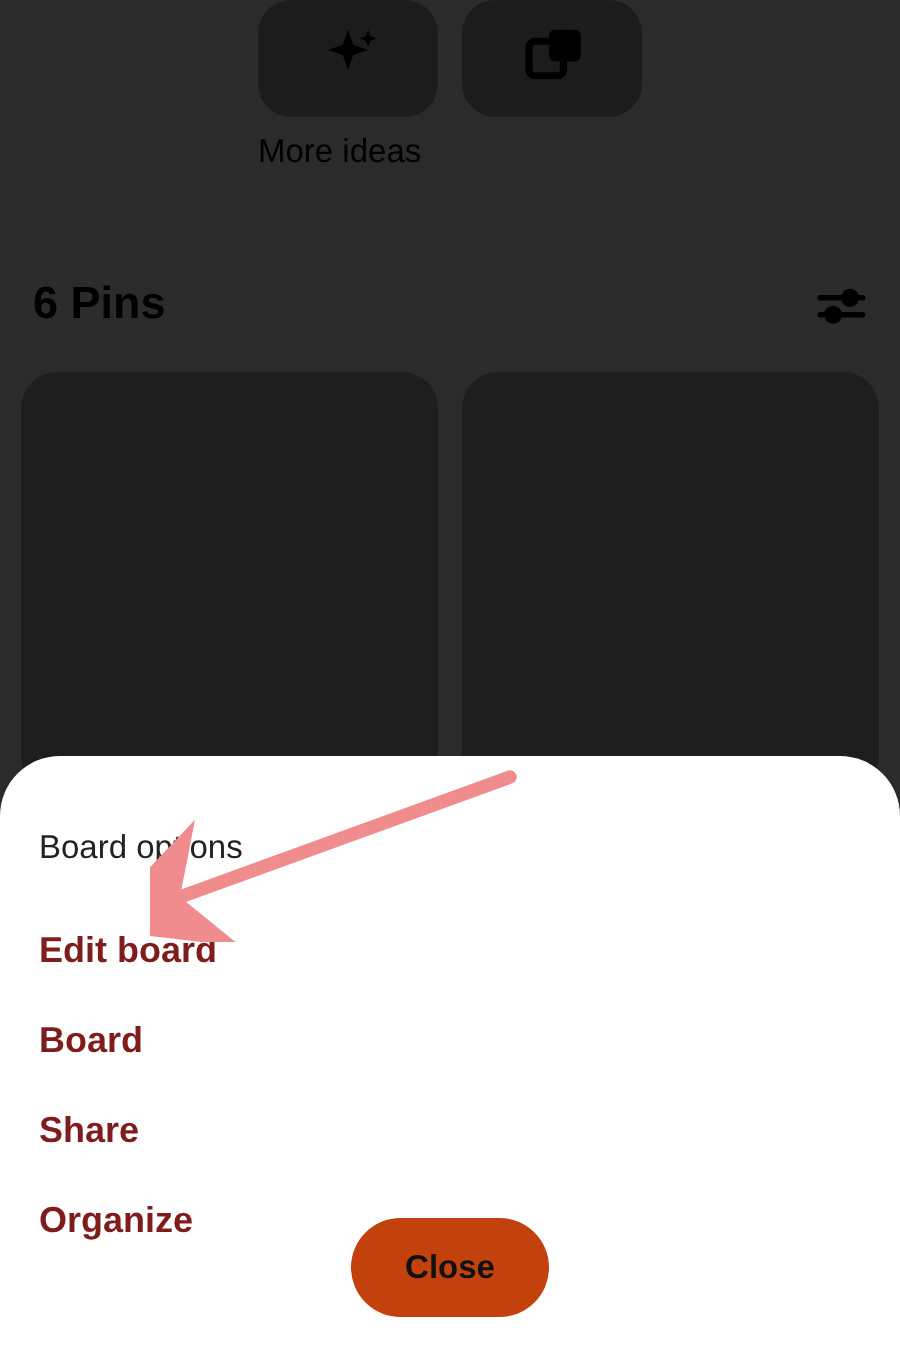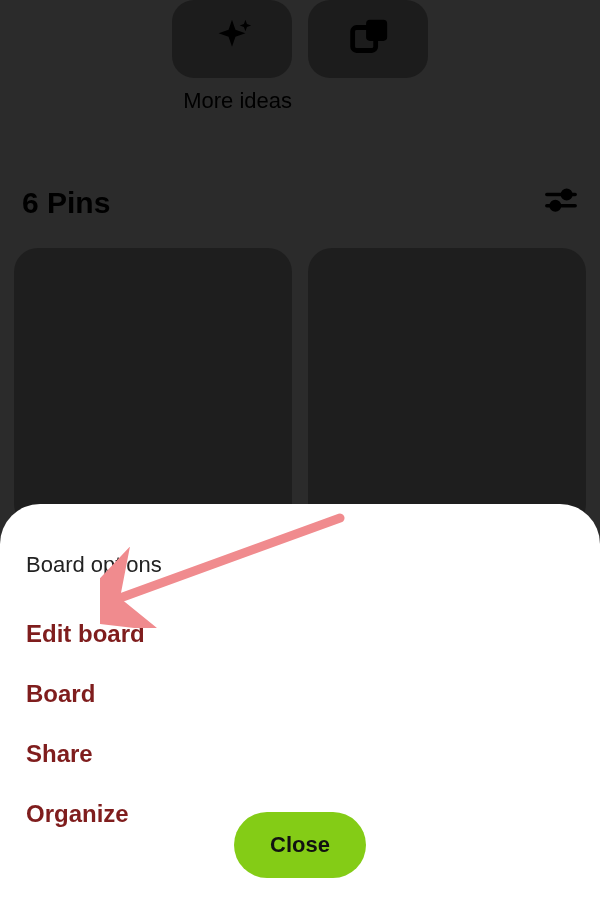--- a/index.html
+++ b/index.html
@@ -18,25 +18,25 @@
     }
     .action-chip {
       width: 120px; height: 78px;
       background: #3b3b3b; border-radius: 22px;
       display: flex; align-items: center; justify-content: center;
     }
     .action-chip svg, .action-chip .icon-wrap { width: 46px; height: 46px; }
     .action-label {
       color: #000; font-size: 22px; font-weight: 500; text-align: center; margin-top: 10px;
     }
-    .action-col { display: flex; flex-direction: column; align-items: flex-end; }
+    .action-col { display: flex; flex-direction: column; align-items: flex-start; }
 
     .pins-row {
       position: absolute; top: 186px; left: 22px; right: 22px;
-      display: flex; align-items: flex-start; justify-content: space-between;
+      display: flex; align-items: flex-end; justify-content: space-between;
     }
     .pins-count {
       font-size: 30px; font-weight: 700; color: #000;
     }
     .filter-icon { width: 34px; height: 30px; }
 
     .pin-grid {
       position: absolute; top: 248px; left: 14px; right: 14px;
       display: flex; gap: 16px;
     }
@@ -59,21 +59,21 @@
       font-size: 22px; font-weight: 400; color: #222; margin-bottom: 26px;
     }
     .sheet-item {
       font-size: 24px; font-weight: 700; color: #7f1d1d; padding: 16px 0;
       cursor: pointer;
     }
     .close-wrap {
       position: absolute; bottom: 22px; left: 0; right: 0; display: flex; justify-content: center;
     }
     .close-btn {
-      background: #84cc16; border: none; border-radius: 999px;
+      background: #c2410c; border: none; border-radius: 999px;
       padding: 20px 36px; font-size: 22px; font-weight: 700; color: #111;
       cursor: pointer;
     }
 
     
     .arrow {
       position: absolute; left: 100px; top: 508px; width: 260px; height: 120px;
       pointer-events: none;
     }
   </style>

